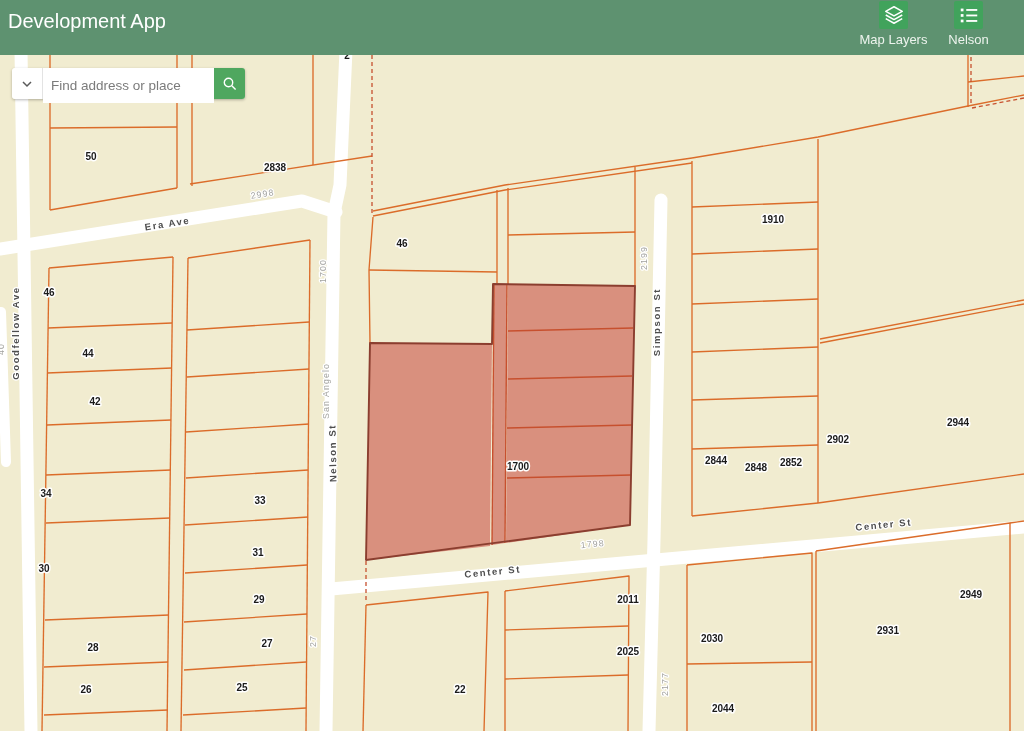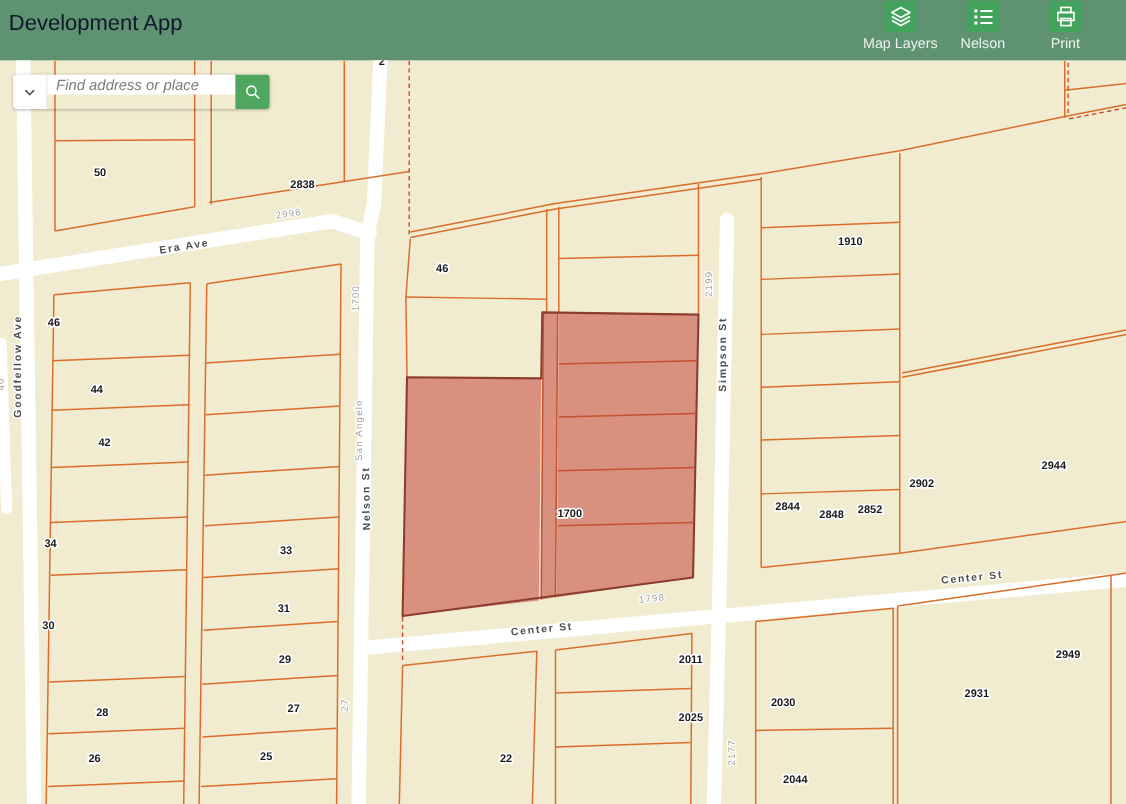--- a/index.html
+++ b/index.html
@@ -1,26 +1,26 @@
 <!DOCTYPE html>
 <html><head>
 <meta charset="utf-8">
 <style>
   html,body{margin:0;padding:0;width:1024px;height:731px;overflow:hidden;font-family:"Liberation Sans",sans-serif;}
   #app{position:relative;width:1024px;height:731px;background:#fff;}
   #header{position:absolute;left:0;top:0;width:1024px;height:55px;}
-  #title{position:absolute;left:8px;top:10px;font-size:20px;font-weight:400;color:#0f172a;}
+  #title{position:absolute;left:8px;top:10px;font-size:20px;font-weight:400;color:#ffffff;}
   #subtitle{position:absolute;left:243px;top:15px;font-size:12.5px;color:rgba(255,255,255,0.75);}
   .toolbar{position:absolute;right:18px;top:0;height:71px;display:flex;}
   .tbtn{width:75px;display:flex;flex-direction:column;align-items:center;cursor:pointer;}
   .tbtn .sq{width:29px;height:28px;margin-top:1px;border-radius:2px;display:flex;align-items:center;justify-content:center;}
   .tbtn .lbl{font-size:13px;color:#eef4ee;margin-top:3px;white-space:nowrap;}
   #searchbar{position:absolute;left:12px;top:68px;height:31px;display:flex;border-radius:3px;box-shadow:0 1px 3px rgba(0,0,0,0.28);}
   #chev{width:31px;height:31px;background:#fff;border-radius:3px 0 0 3px;display:flex;align-items:center;justify-content:center;border-right:1px solid #e3e3e3;cursor:pointer;box-sizing:border-box;}
-  #searchinput{width:163px;height:18px;border:none;outline:none;padding:0 0 0 8px;font-size:13.5px;color:#444;font-family:"Liberation Sans",sans-serif;font-style:italic;}
+  #searchinput{width:163px;height:35px;border:none;outline:none;padding:0 0 0 8px;font-size:13.5px;color:#444;font-family:"Liberation Sans",sans-serif;}
   #searchinput::placeholder{color:#7b7b7b;opacity:1;}
   #searchbtn{width:31px;height:31px;border-radius:0 3px 3px 0;display:flex;align-items:center;justify-content:center;cursor:pointer;}
   #map-svg{position:absolute;left:0;top:55px;}
   text{font-family:"Liberation Sans",sans-serif;paint-order:stroke;stroke:#ffffff;text-anchor:middle;stroke-linejoin:round;}
   .lp{font-size:10px;font-weight:bold;fill:#1a1a1a;stroke-width:3px;}
   .ls{font-size:9.5px;font-weight:bold;fill:#4d4d4d;letter-spacing:1.6px;stroke-width:2.6px;}
   .la{font-size:8.8px;fill:#a2a29e;letter-spacing:1.1px;stroke-width:2.4px;}
 </style>
 </head>
 <body>
@@ -44,30 +44,20 @@
             <svg width="22" height="22" viewBox="0 0 24 24">
               <rect x="3" y="5" width="3" height="3" fill="#fff"></rect>
               <rect x="3" y="11" width="3" height="3" fill="#fff"></rect>
               <rect x="3" y="17" width="3" height="3" fill="#fff"></rect>
               <line x1="9" y1="6.5" x2="21" y2="6.5" stroke="#fff" stroke-width="2"></line>
               <line x1="9" y1="12.5" x2="21" y2="12.5" stroke="#fff" stroke-width="2"></line>
               <line x1="9" y1="18.5" x2="21" y2="18.5" stroke="#fff" stroke-width="2"></line>
             </svg>
           </div>
         <div class="lbl">Nelson</div>
-      </div>
-      <div class="tbtn">
-        <div class="sq" style="background: rgb(65, 163, 92);">
-            <svg width="22" height="22" viewBox="0 0 24 24">
-              <rect x="7" y="3" width="10" height="5" fill="none" stroke="#fff" stroke-width="1.6"></rect>
-              <rect x="4" y="8" width="16" height="8" fill="none" stroke="#fff" stroke-width="1.6"></rect>
-              <rect x="7" y="14" width="10" height="7" fill="none" stroke="#fff" stroke-width="1.6"></rect>
-            </svg>
-          </div>
-        <div class="lbl">Print</div>
       </div>
     </div>
   </div>
 
   <svg id="map-svg" width="1024" height="676" viewBox="0 55 1024 676">
       <rect x="0" y="55" width="1024" height="676" fill="#F1ECD0"></rect>
       <polyline points="21,50 31,731" fill="none" stroke="#FFFFFF" stroke-width="13" stroke-linecap="round" stroke-linejoin="round"></polyline>
       <polyline points="0,249 270,206 302,201 336,212" fill="none" stroke="#FFFFFF" stroke-width="13" stroke-linecap="round" stroke-linejoin="round"></polyline>
       <polyline points="346,50 340,185 334,213 326,731" fill="none" stroke="#FFFFFF" stroke-width="13" stroke-linecap="round" stroke-linejoin="round"></polyline>
       <polyline points="331,589 1024,527" fill="none" stroke="#FFFFFF" stroke-width="13" stroke-linecap="round" stroke-linejoin="round"></polyline>

